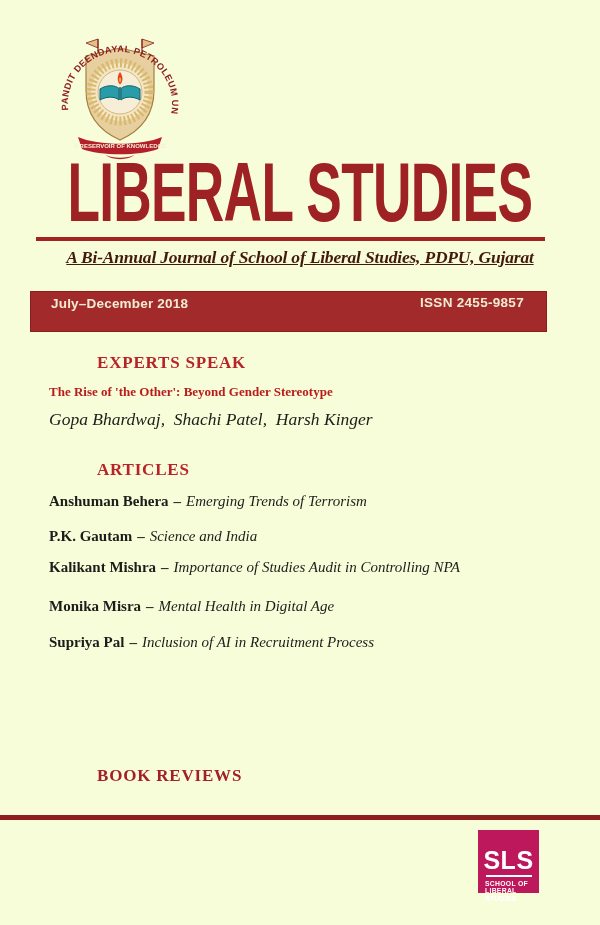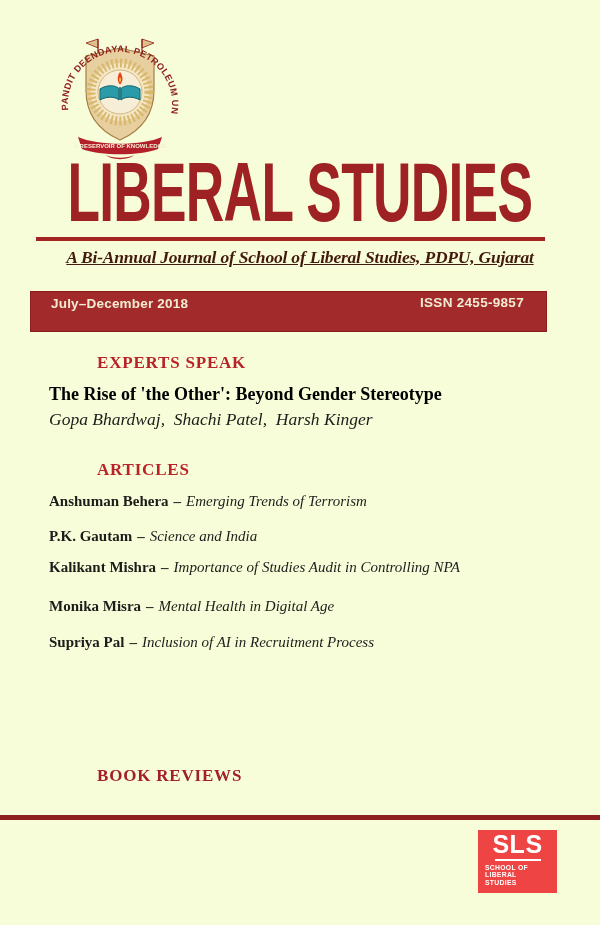--- a/index.html
+++ b/index.html
@@ -23,32 +23,32 @@
   .issue-bar{position:absolute;left:30px;top:291px;width:517px;height:41px;
     background:#a22a2b;border:1px solid #8c1d1d;box-sizing:border-box;
     font-family:"Liberation Sans",sans-serif;color:#f3ecd2;font-weight:bold;}
   .issue-left{position:absolute;left:20px;top:3px;font-size:13.5px;line-height:17px;letter-spacing:0.2px;}
   .issn{position:absolute;right:22px;top:3px;font-size:13.5px;letter-spacing:0.3px;}
 
   
   .heading{position:absolute;left:49px;font-weight:bold;font-size:17px;
     color:#b8232a;letter-spacing:0.8px;margin-left:48px;}
   .heading.book-h{color:#a3202a;}
-  .expert-title{position:absolute;left:49px;top:384px;font-weight:bold;font-size:18px;color:#000000;}
+  .expert-title{position:absolute;left:49px;top:384px;font-weight:bold;font-size:13px;color:#b91c1c;}
   .expert-authors{position:absolute;left:49px;top:409px;font-style:italic;font-size:17.5px;
     color:#1d1c1a;white-space:pre-wrap;}
   .article-item{position:absolute;left:49px;font-size:15px;color:#1d1c1a;white-space:nowrap;}
   .a-name{font-weight:bold;}
   .a-sep{font-weight:bold;margin:0 5px;}
   .a-title{font-style:italic;}
 
   
   .footer-rule{position:absolute;left:0;top:815px;width:600px;height:4.5px;background:#8d1f1f;}
-  .sls-logo{position:absolute;left:478px;top:830px;width:79px;height:63px;background:#ef4444;
-    font-family:"Liberation Sans",sans-serif;color:#ffffff;box-sizing:border-box;padding-top:1px;}
+  .sls-logo{position:absolute;left:478px;top:830px;width:61px;height:63px;background:#be185d;
+    font-family:"Liberation Sans",sans-serif;color:#ffffff;box-sizing:border-box;padding-top:17px;}
   .sls-abbr{font-size:25px;font-weight:bold;text-align:center;line-height:27px;letter-spacing:0.5px;}
   .sls-underline{width:46px;height:1.5px;background:#ffffff;margin:1px auto 3px auto;}
   .sls-lines{font-size:6.8px;font-weight:bold;line-height:7.8px;padding-left:7px;letter-spacing:0.3px;}
 </style>
 </head>
 <body>
 
 <div class="page">
 
   <div class="univ-logo">

